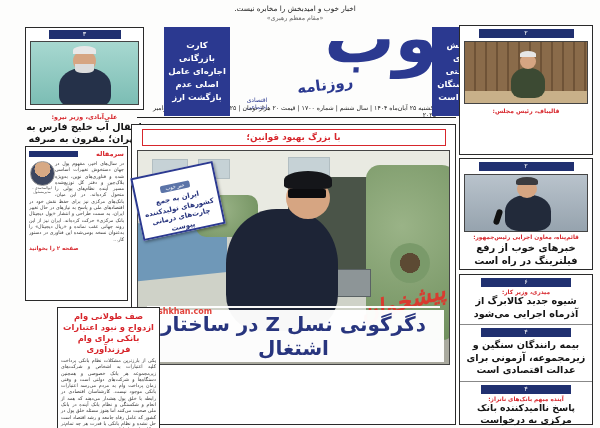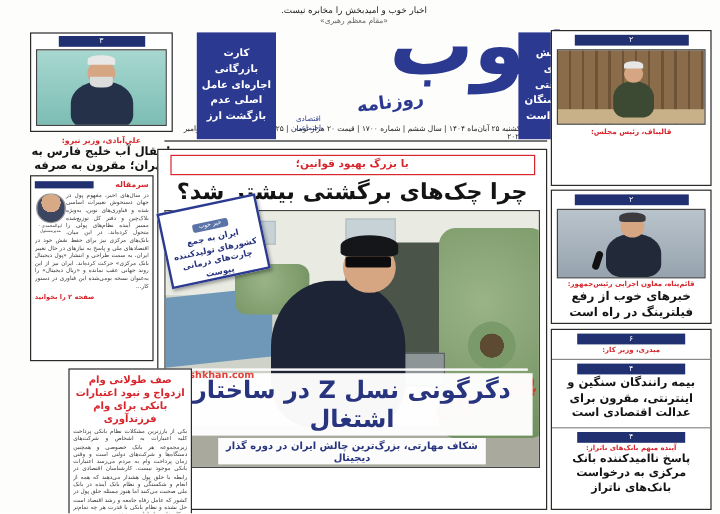--- a/index.html
+++ b/index.html
@@ -72,21 +72,20 @@
       <div class="head" style="left:42px;top:8px;width:23px;height:22px;"></div>
       <div class="abs" style="left:42px;top:4px;width:23px;height:8px;background:#e8e8e8;border-radius:50% 50% 0 0;"></div>
       <div class="abs" style="left:44px;top:22px;width:19px;height:9px;background:#dcdcdc;border-radius:0 0 40% 40%;"></div>
     </div>
   </div>
   <div class="abs capred" style="left:25px;top:113px;width:119px;font-size:6.4px;text-align:center;">علی‌آبادی، وزیر نیرو:</div>
   <div class="abs hl" style="left:22px;top:121px;width:124px;font-size:9.6px;line-height:12px;">انتقال آب خلیج فارس به تهران؛ مقرون به صرفه نیست</div>
 
   <div class="abs box" style="left:131px;top:124px;width:325px;height:301px;border-width:1.5px;">
     <div style="margin:4px auto 0;width:302px;height:15px;border:1px solid #d7262c;color:#d7262c;font-size:8.8px;font-weight:bold;text-align:center;line-height:15px;">با بزرگ بهبود قوانین؛</div>
-    <div class="hl" style="font-size:18.5px;margin-top:4px;">چرا چک‌های برگشتی بیشتر شد؟</div>
 
     <div class="photo" style="margin:4px auto 0;width:313px;height:215px;background:#cfd2c8;">
       <div class="wall"></div>
       <div class="window" style="left:14px;top:8px;width:34px;height:20px;"></div>
       <div class="window" style="left:60px;top:8px;width:30px;height:18px;"></div>
       <div class="window" style="left:150px;top:6px;width:40px;height:18px;"></div>
       <div class="floor"></div>
       <div class="bench" style="left:-6px;top:68px;width:95px;height:58px;transform:skewY(-6deg);"></div>
       <div class="machine-green" style="left:58px;top:44px;width:62px;height:42px;"></div>
       <div class="machine-dark" style="left:150px;top:26px;width:84px;height:120px;"></div>
@@ -99,23 +98,20 @@
       <div class="shades" style="left:150px;top:38px;width:38px;height:9px;"></div>
 
       <div class="watermark abs" style="right:2px;bottom:48px;font-size:24px;transform:rotate(-16deg);font-style:italic;">پیشخوان</div>
 
       <div class="overlay-rows">
         <div class="bar-white" style="width:94%;padding:1px 4px;position:relative;">
           <div class="watermark abs" style="left:2px;top:1px;font-size:8px;">Pishkhan.com</div>
         </div>
         <div class="bar-white" style="width:97%;padding:2px 4px;">
           <div style="font-size:20px;font-weight:bold;color:#28357e;text-align:center;">دگرگونی نسل Z در ساختار اشتغال</div>
-        </div>
-        <div class="bar-white" style="width:72%;padding:1px 4px;">
-          <div style="font-size:8.3px;font-weight:bold;color:#28357e;text-align:center;">شکاف مهارتی، بزرگ‌ترین چالش ایران در دوره گذار دیجیتال</div>
         </div>
       </div>
     </div>
 
     <div class="stamp" style="left:4px;top:44px;width:84px;height:64px;">
       <span class="stamp-tab">خبر خوب</span>
       <div style="font-size:7px;line-height:9.5px;font-weight:bold;color:#28357e;margin-top:2px;">ایران به جمع کشورهای تولیدکننده چارت‌های درمانی پیوست</div>
     </div>
   </div>
 
@@ -139,24 +135,25 @@
       <div class="abs" style="left:30px;top:34px;width:6px;height:16px;background:#111;border-radius:3px;transform:rotate(18deg);"></div>
     </div>
     <div class="capred" style="margin-top:2px;font-size:5.8px;text-align:center;">قائم‌پناه، معاون اجرایی رئیس‌جمهور:</div>
     <div class="hl" style="margin:1px 4px 0;font-size:10px;line-height:13px;text-align:center;">خبرهای خوب از رفع فیلترینگ در راه است</div>
   </div>
 
   <div class="abs box" style="left:459px;top:274px;width:134px;height:151px;">
     <div class="brief">
       <div class="badge" style="margin:0 auto;width:90px;">۶</div>
       <div class="capred" style="font-size:5.8px;text-align:center;margin-top:2px;">میدری، وزیر کار:</div>
+      <div class="hl" style="font-size:9.6px;line-height:12.5px;">شیوه جدید کالابرگ از آذرماه اجرایی می‌شود</div>
     </div>
     <div class="brief">
       <div class="badge" style="margin:0 auto;width:90px;">۴</div>
-      <div class="hl" style="font-size:9.6px;line-height:12.5px;margin-top:2px;">بیمه رانندگان سنگین و اینترنتی، مقرون برای عدالت اقتصادی است</div>
+      <div class="hl" style="font-size:9.6px;line-height:12.5px;margin-top:2px;">بیمه رانندگان سنگین و زیرمجموعه، آزمونی برای عدالت اقتصادی است</div>
     </div>
     <div class="brief">
       <div class="badge" style="margin:0 auto;width:90px;">۴</div>
       <div class="capred" style="font-size:5.8px;text-align:center;margin-top:2px;">آینده مبهم بانک‌های ناتراز:</div>
       <div class="hl" style="font-size:9.3px;line-height:12px;">پاسخ ناامیدکننده بانک مرکزی به درخواست بانک‌های ناتراز</div>
     </div>
   </div>
 
   <div class="abs box" style="left:25px;top:146px;width:103px;height:155px;padding:3px;">
     <div style="display:flex;align-items:center;gap:18px;">

